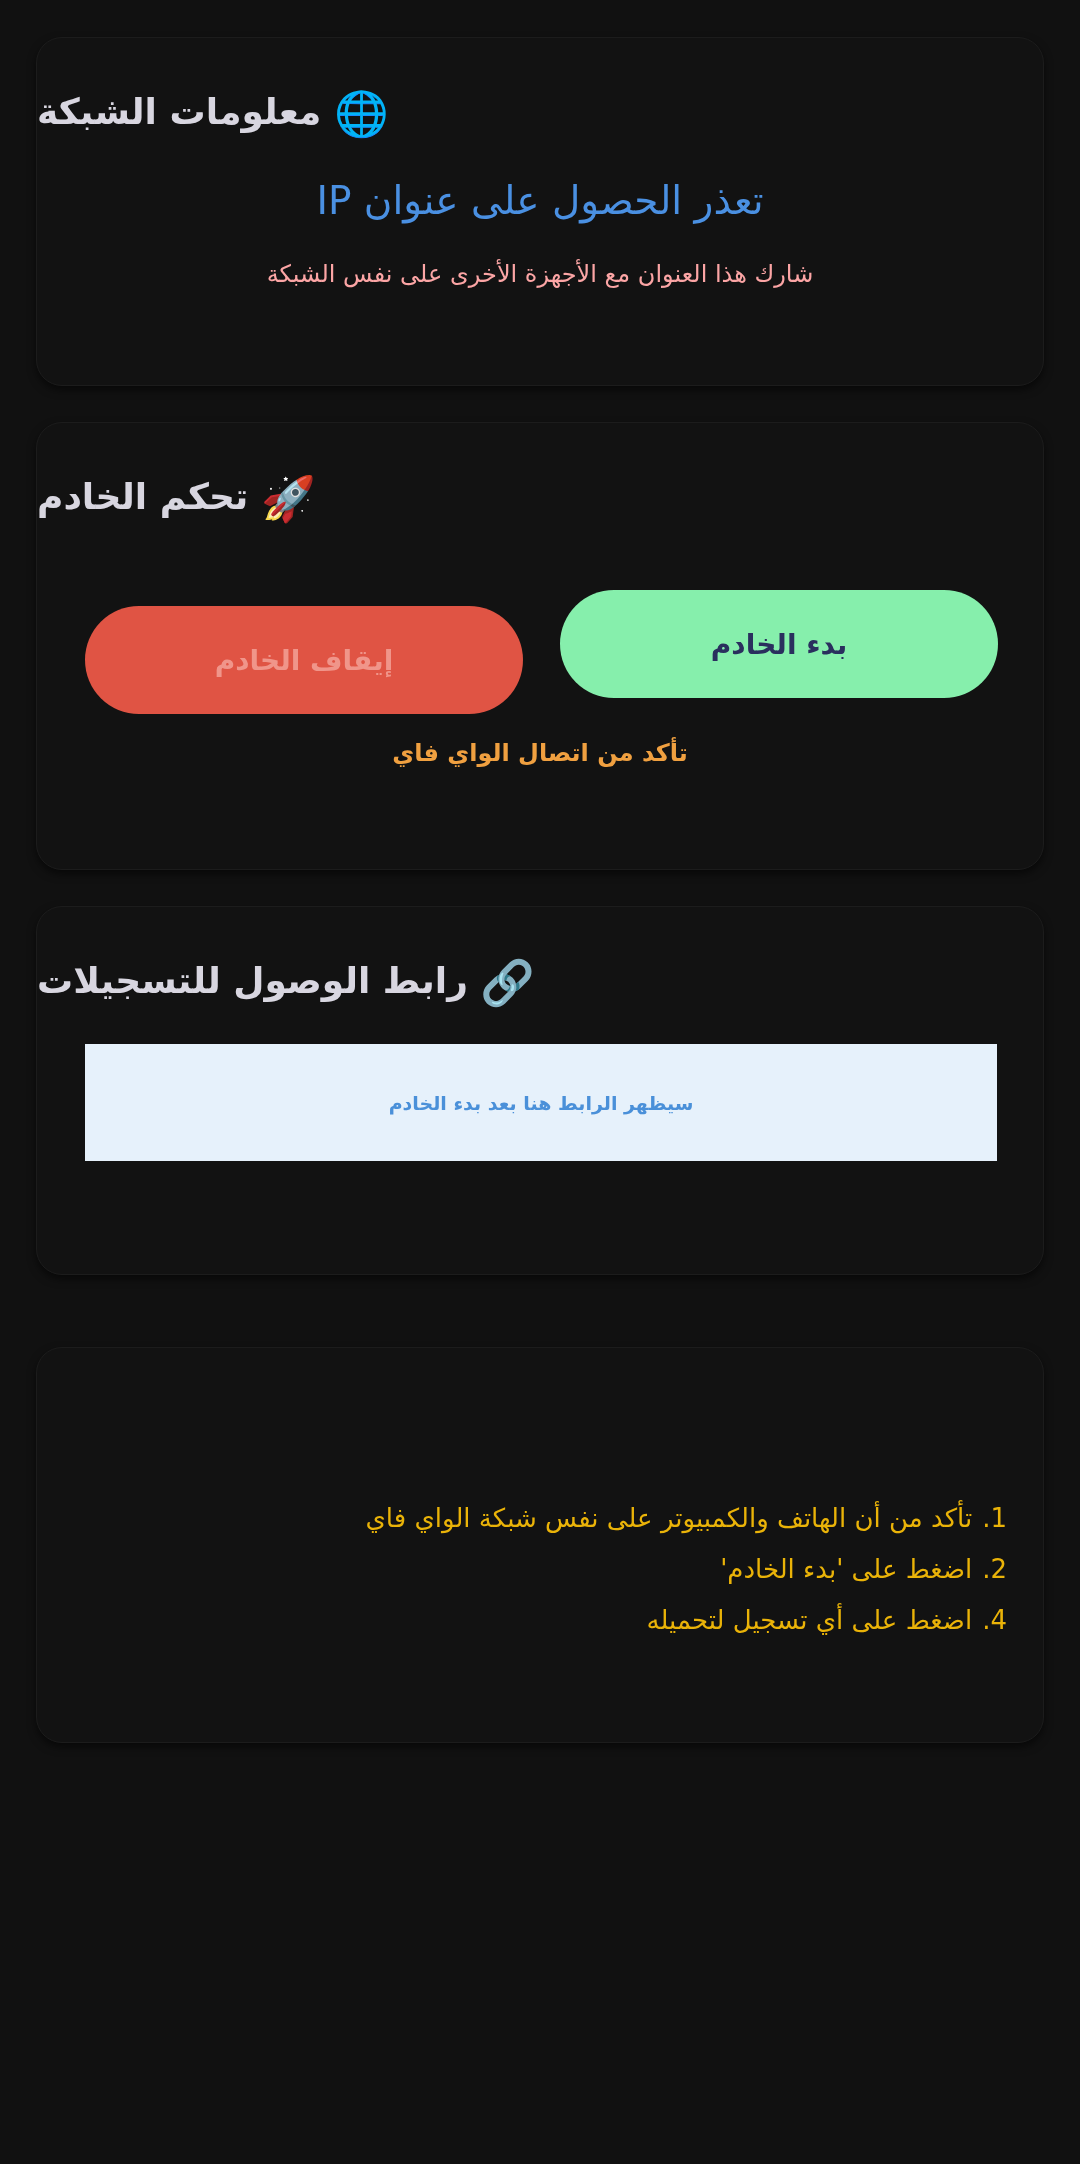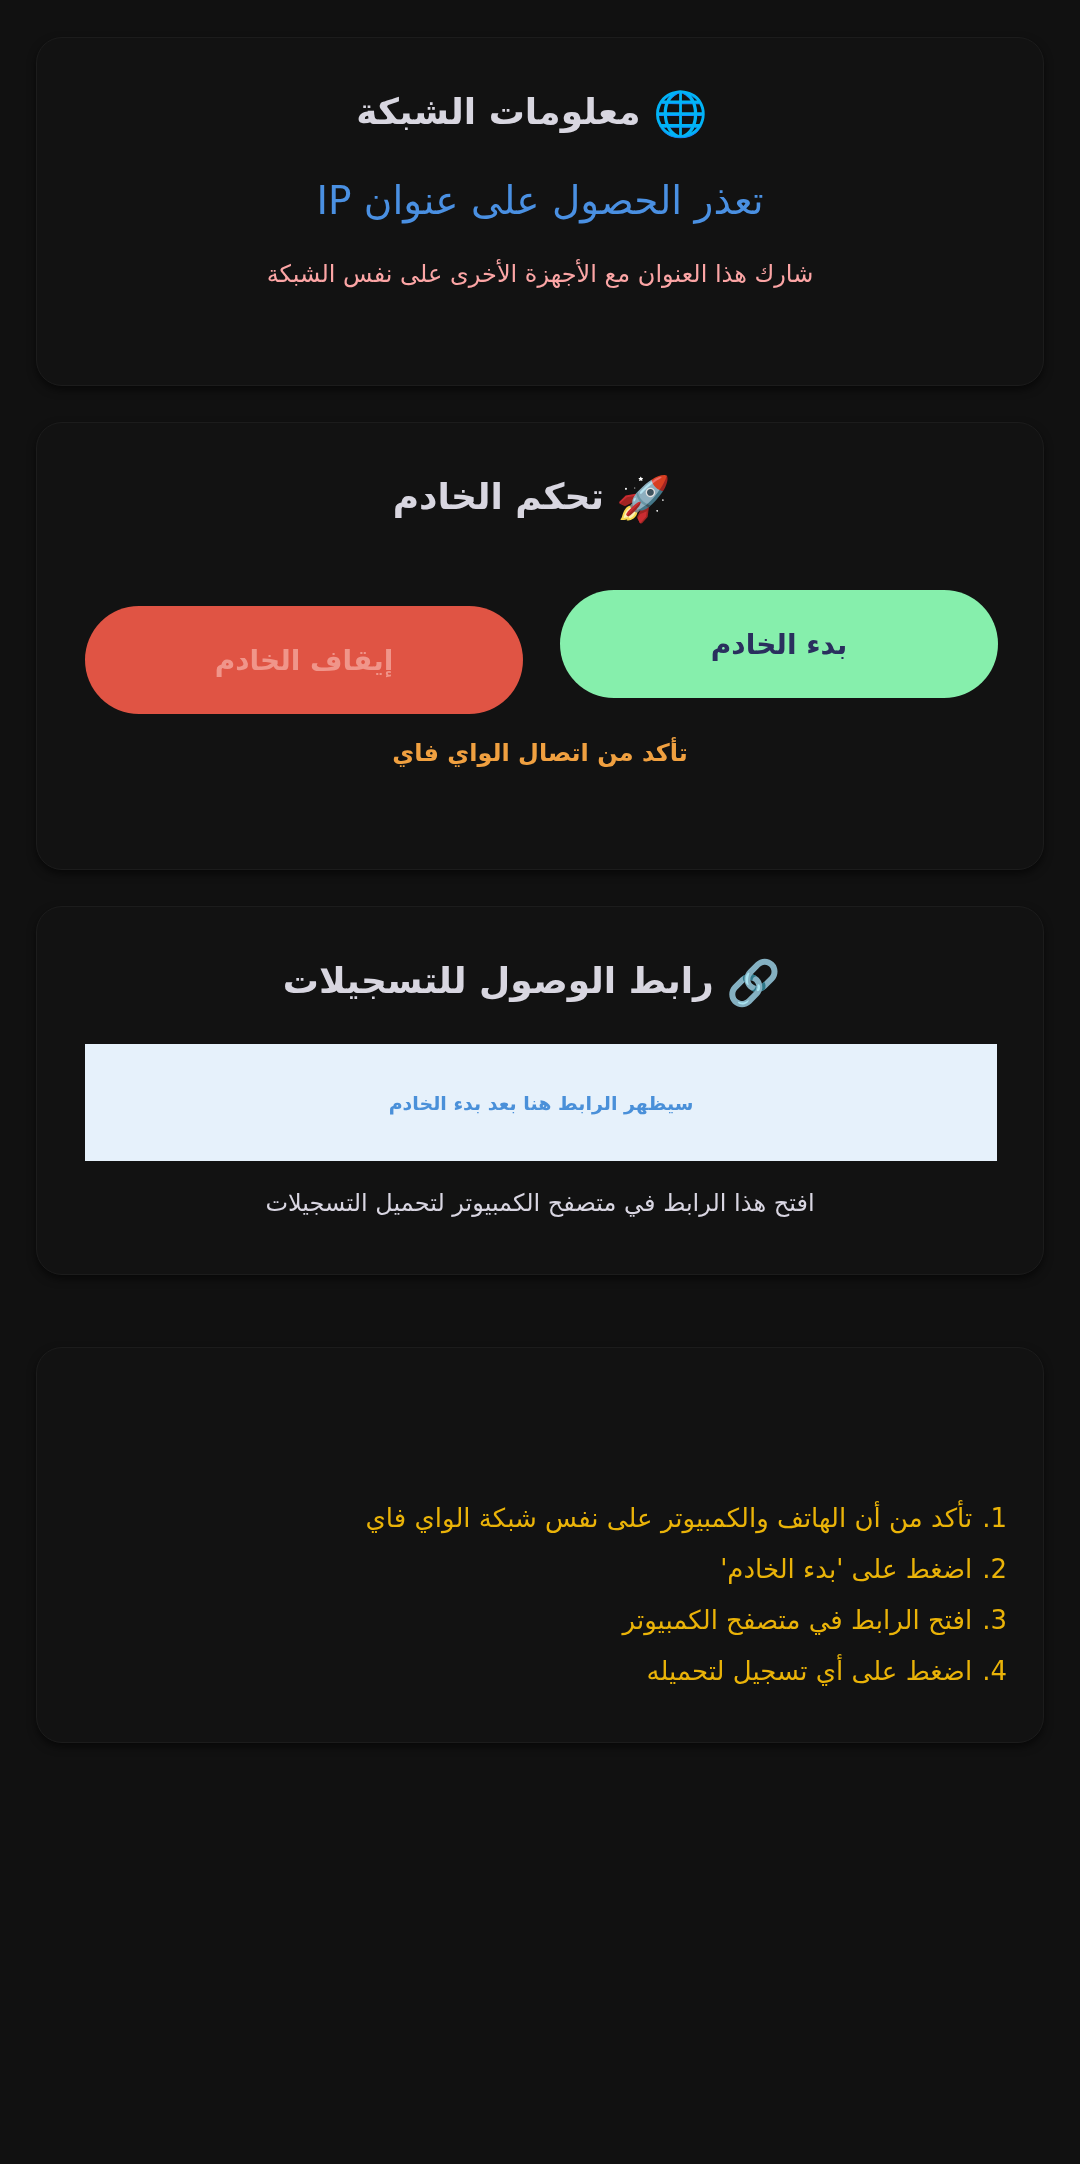--- a/index.html
+++ b/index.html
@@ -13,21 +13,21 @@
     .card {
       position: absolute;
       left: 36px; width: 1008px;
       background: #121212;
       border: 1px solid #1c1c1c;
       border-radius: 26px;
       box-shadow: 0 4px 8px rgba(0,0,0,0.55);
     }
     .card-title {
       position: absolute; left: 0; right: 16px;
-      text-align: center;
+      text-align: left;
       font-weight: bold;
       font-size: 36px;
       color: #D8D6E0;
       white-space: nowrap;
     }
     .emoji { font-size: 44px; vertical-align: middle; }
     .center-text { position: absolute; left: 0; right: 0; text-align: center; white-space: nowrap; }
 
     
     #card-network { top: 37px; height: 349px; }
@@ -94,23 +94,21 @@
   <button class="btn" id="stop-btn">إيقاف الخادم</button>
   <div class="center-text" id="wifi-warning">تأكد من اتصال الواي فاي</div>
 </div>
 
 <div class="card" id="card-link">
   <div class="card-title">
     <span class="emoji">🔗</span>
     <span>رابط الوصول للتسجيلات</span>
   </div>
   <div id="link-box">سيظهر الرابط هنا بعد بدء الخادم</div>
-  <div class="center-text" id="link-hint">افتح هذا الرابط في متصفح الكمبيوتر لتحميل التسجيلات</div>
 </div>
 
 <div class="card" id="card-instructions">
   <ol id="steps">
     <li><span class="num">1.</span><span>تأكد من أن الهاتف والكمبيوتر على نفس شبكة الواي فاي</span></li>
     <li><span class="num">2.</span><span>اضغط على 'بدء الخادم'</span></li>
-    <li><span class="num">3.</span><span>افتح الرابط في متصفح الكمبيوتر</span></li>
     <li><span class="num">4.</span><span>اضغط على أي تسجيل لتحميله</span></li>
   </ol>
 </div>
 
 </body></html>

